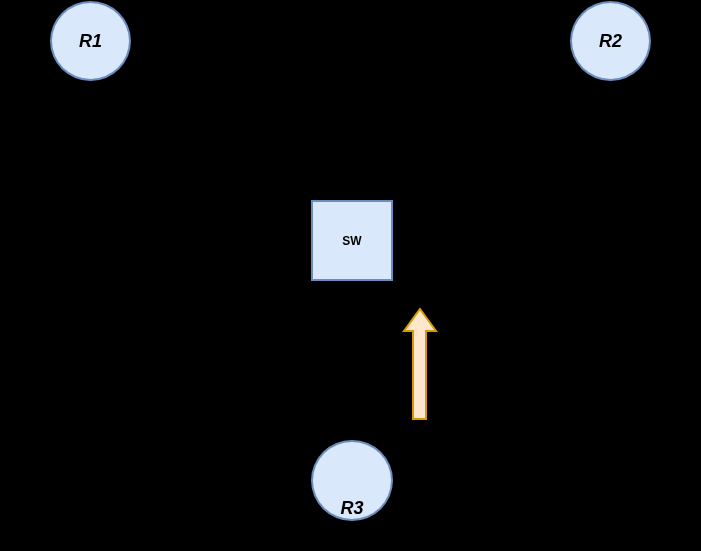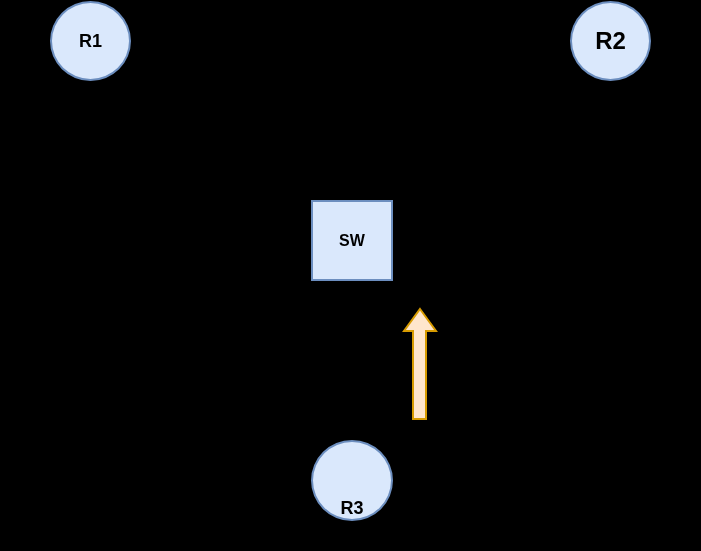--- a/index.html
+++ b/index.html
@@ -22,25 +22,25 @@
   }
   .node{
     position:absolute;
     display:flex;align-items:center;justify-content:center;
     background:var(--node-fill);
     border:2px solid var(--node-stroke);
     color:var(--label-color);
     font-weight:bold;
     box-sizing:border-box;
   }
-  .node.circle{border-radius:50%;}
+  .node.circle{border-radius:50%;font-style:italic;}
   .node .label{pointer-events:none;}
   #node-r1{left:50px;top:1px;width:81px;height:80px;font-size:18px;}
-  #node-r2{left:570px;top:1px;width:81px;height:80px;font-size:24px;}
-  #node-sw{left:311px;top:200px;width:82px;height:81px;font-size:16px;}
+  #node-r2{left:570px;top:1px;width:81px;height:80px;font-size:18px;}
+  #node-sw{left:311px;top:200px;width:82px;height:81px;font-size:12px;}
   #node-r3{left:311px;top:440px;width:82px;height:81px;font-size:18px;align-items:flex-end;}
   svg.overlay{
     position:absolute;left:0;top:0;width:701px;height:551px;
     pointer-events:none;
   }
   svg.overlay polygon{pointer-events:auto;}
 </style>
 </head>
 <body>
 

